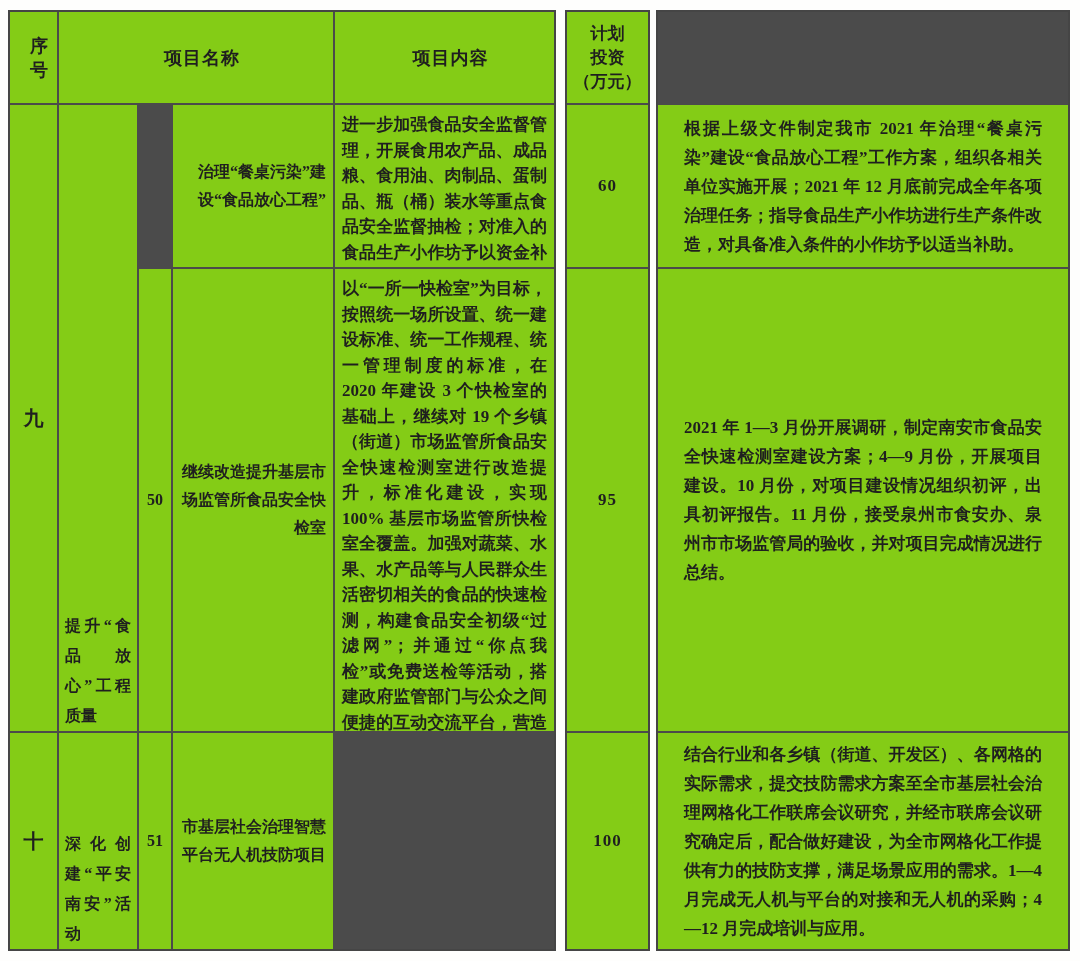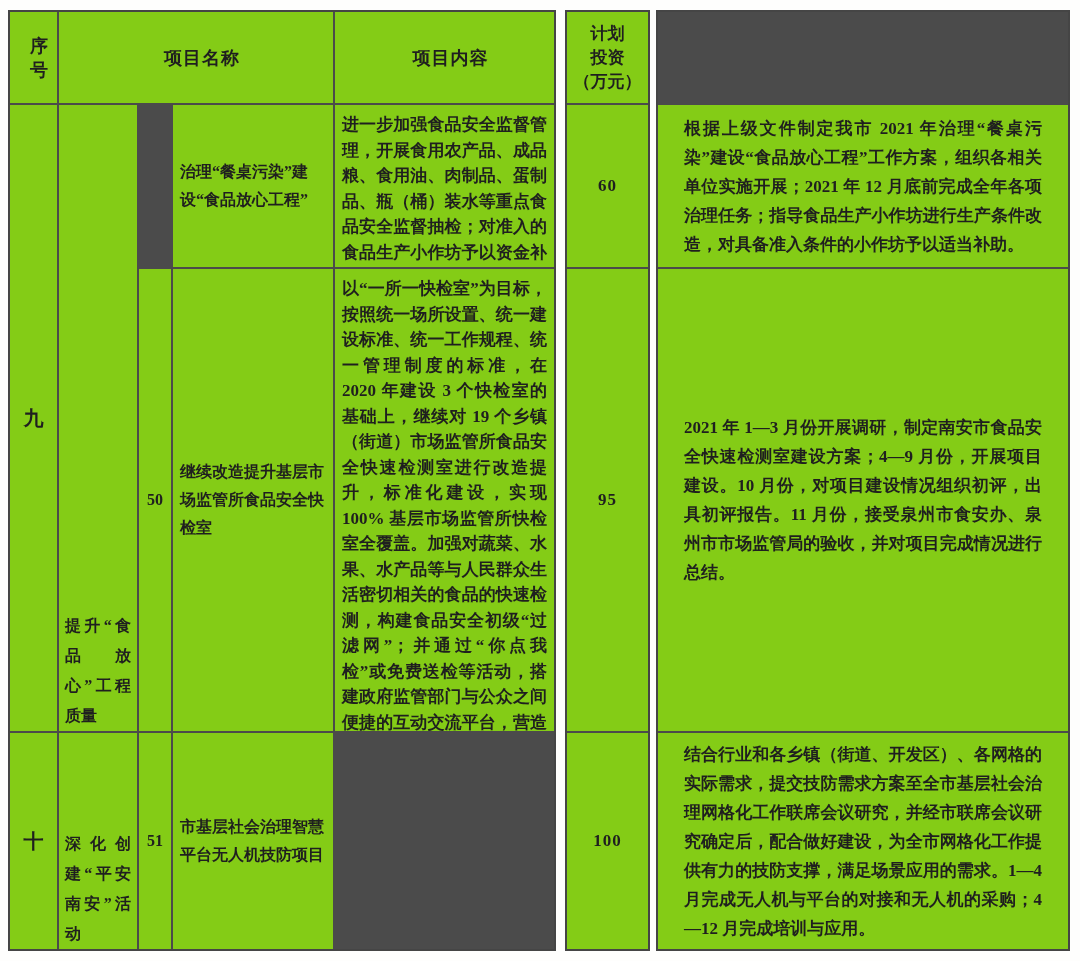--- a/index.html
+++ b/index.html
@@ -25,21 +25,21 @@
   .hdr{
     display:flex;align-items:center;justify-content:center;
     font-weight:bold;font-size:18px;letter-spacing:1px;text-align:center;padding-left:12px;
   }
   .hdr-stack{display:flex;flex-direction:column;align-items:center;justify-content:center;font-weight:bold;font-size:17px;line-height:24px;letter-spacing:0;}
   .seqcell{display:flex;align-items:center;justify-content:center;font-size:20px;font-weight:bold;}
   .gname{display:flex;align-items:flex-end;padding:0 6px;font-size:16px;font-weight:bold;line-height:30px;}
   .gname span{text-align:justify;width:100%;}
   .numcell{display:flex;align-items:center;justify-content:center;font-size:16px;font-weight:bold;}
   .pname{display:flex;align-items:center;padding:0 7px;font-size:16px;font-weight:bold;line-height:28px;}
-  .pname span{width:100%;text-align:left;}
+  .pname span{width:100%;text-align:right;}
   .pcontent{padding:7px 7px;font-size:17px;font-weight:bold;line-height:25.5px;text-align:justify;}
   .invcell{display:flex;align-items:center;justify-content:center;font-size:17px;font-weight:bold;letter-spacing:1px;}
   .plancell{display:flex;align-items:center;padding:4px 26px;}
   .plan-text{width:100%;font-size:17px;font-weight:bold;line-height:29px;text-align:justify;}
 </style>
 </head>
 <body>
 
 <div class="page">
 

